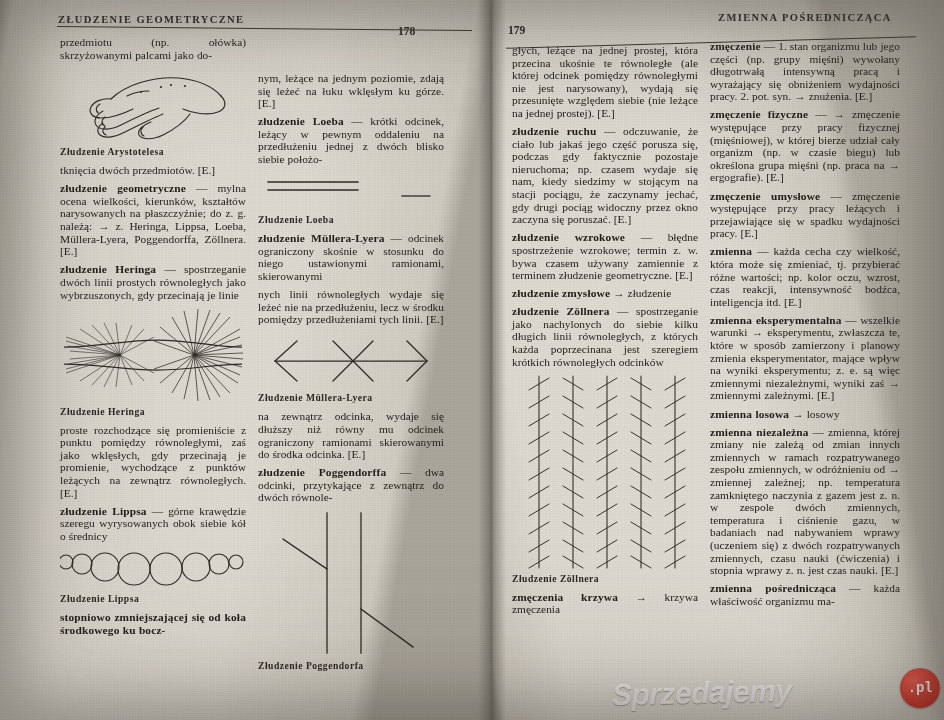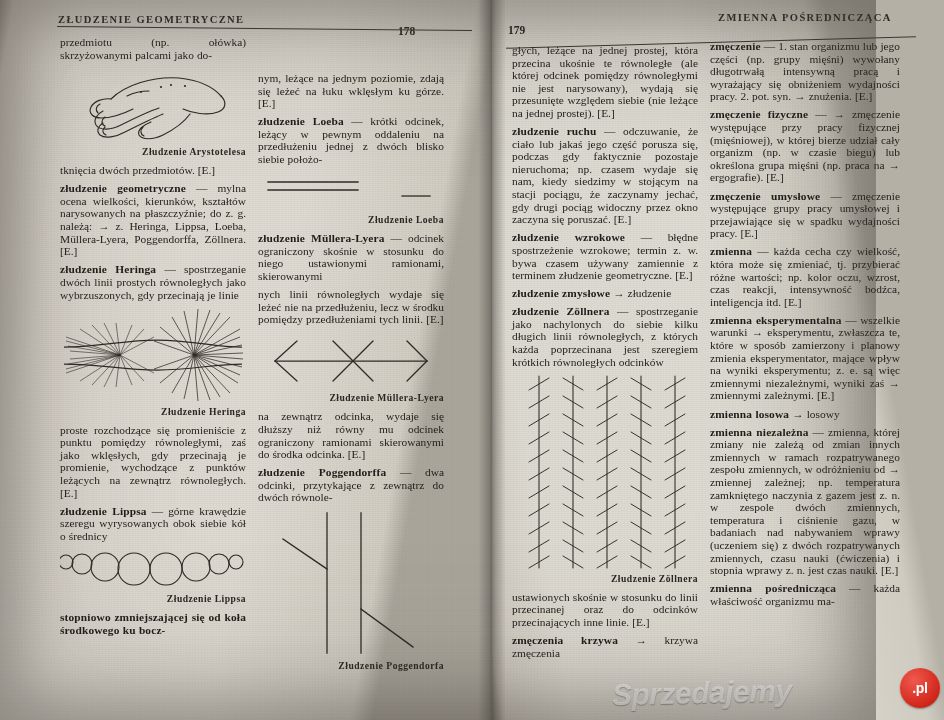--- a/index.html
+++ b/index.html
@@ -2,21 +2,21 @@
 <html><head>
 <meta charset="utf-8">
 <style>
   html,body{margin:0;padding:0;}
   body{
     width:944px;height:720px;overflow:hidden;
     background:#b9b5ac;
     font-family:"Liberation Serif",serif;
   }
   #page{
-    position:relative;width:876px;height:720px;
+    position:relative;width:944px;height:720px;
     background:
       radial-gradient(ellipse 120% 90% at 50% 50%, #d9d5cb 0%, #cdc8bd 55%, #b0aba0 100%);
     filter:none;
   }
   
   #grain{
     position:absolute;inset:0;pointer-events:none;
     background-image:
       repeating-linear-gradient(0deg, rgba(0,0,0,.035) 0 1px, rgba(255,255,255,.02) 1px 2px),
       repeating-linear-gradient(90deg, rgba(0,0,0,.02) 0 1px, rgba(255,255,255,.015) 1px 3px);
@@ -50,21 +50,21 @@
     text-align:justify;text-justify:inter-word;
     hyphens:manual;word-spacing:.2px;
   }
   .col p.tight{margin-bottom:3px;}
   .col p b{font-weight:700;letter-spacing:.15px;}
 
   
   .fig{margin:4px 0 3px 0;text-align:center;}
   .figcap{
     font-size:9.6px;letter-spacing:.5px;font-weight:700;
-    text-align:right;color:#2a2722;margin:2px 0 7px 0;
+    text-align:left;color:#2a2722;margin:2px 0 7px 0;
     font-family:"Liberation Serif",serif;
   }
   svg{display:block;margin:0 auto;}
   .ink{stroke:#2e2b26;fill:none;}
 
   
   #wm{position:absolute;left:612px;top:668px;width:330px;height:52px;pointer-events:none;}
   #wm .wmtext{
     position:absolute;left:0;top:8px;
     font-family:"Liberation Sans",sans-serif;
@@ -74,21 +74,21 @@
     letter-spacing:-.5px;white-space:nowrap;
     transform:rotate(-1.5deg);
   }
   #wm .wmbadge{
     position:absolute;left:288px;top:0;width:40px;height:40px;border-radius:50%;
     background:radial-gradient(circle at 35% 30%, #f0594e 0%, #d62d20 60%, #b5190f 100%);
     box-shadow:0 1px 2px rgba(0,0,0,.35);
   }
   #wm .wmbadge span{
     position:absolute;inset:0;display:flex;align-items:center;justify-content:center;
-    font-family:Liberation Sans, sans-serif;font-size:14px;font-weight:700;color:#fff;
+    font-family:Liberation Mono, monospace;font-size:14px;font-weight:700;color:#fff;
     letter-spacing:-.3px;
   }
 </style>
 </head>
 <body>
 
 <div id="page">
 
   <div class="leaf" id="leaf-left"></div>
   <div class="leaf" id="leaf-right"></div>
@@ -389,39 +389,38 @@
               <line x1="148" y1="142" x2="168" y2="130"></line>
             <line x1="148" y1="160" x2="168" y2="148"></line>
               <line x1="148" y1="178" x2="168" y2="166"></line>
             <line x1="148" y1="194" x2="168" y2="182"></line>
           </g>
         </g>
       </svg>
     </div>
     <div class="figcap">Złudzenie Zöllnera</div>
 
-    <p>ustawionych skośnie w stosunku do linii przecinanej oraz do odcinków przecinających inne linie. [E.]</p>
 
     <p>
       <b>zmęczenia krzywa</b><span> → krzywa zmęczenia</span>
     </p>
   </div>
 
   <div class="col" id="rc2" style="left:710px;top:40px;width:190px;">
 
     <p>
       <b>zmęczenie</b><span> — 1. stan organizmu lub jego części (np. grupy mięśni) wywołany długotrwałą intensywną pracą i wyrażający się obniżeniem wydajności pracy. 2. pot. syn. → znużenia. [E.]</span>
     </p>
 
     <p>
       <b>zmęczenie fizyczne</b><span> — → zmęczenie występujące przy pracy fizycznej (mięśniowej), w której bierze udział cały organizm (np. w czasie biegu) lub określona grupa mięśni (np. praca na → ergografie). [E.]</span>
     </p>
 
     <p>
-      <b>zmęczenie umysłowe</b><span> — zmęczenie występujące grupy pracy umysłowej i przejawiające się w spadku wydajności pracy. [E.]</span>
+      <b>zmęczenie umysłowe</b><span> — zmęczenie występujące przy pracy leżących i przejawiające się w spadku wydajności pracy. [E.]</span>
     </p>
 
     <p>
       <b>zmienna</b><span> — każda cecha czy wielkość, która może się zmieniać, tj. przybierać różne wartości; np. kolor oczu, wzrost, czas reakcji, intensywność bodźca, inteligencja itd. [E.]</span>
     </p>
 
     <p>
       <b>zmienna eksperymentalna</b><span> — wszelkie warunki → eksperymentu, zwłaszcza te, które w sposób zamierzony i planowy zmienia eksperymentator, mające wpływ na wyniki eksperymentu; z. e. są więc zmiennymi niezależnymi, wyniki zaś → zmiennymi zależnymi. [E.]</span>
     </p>
 

